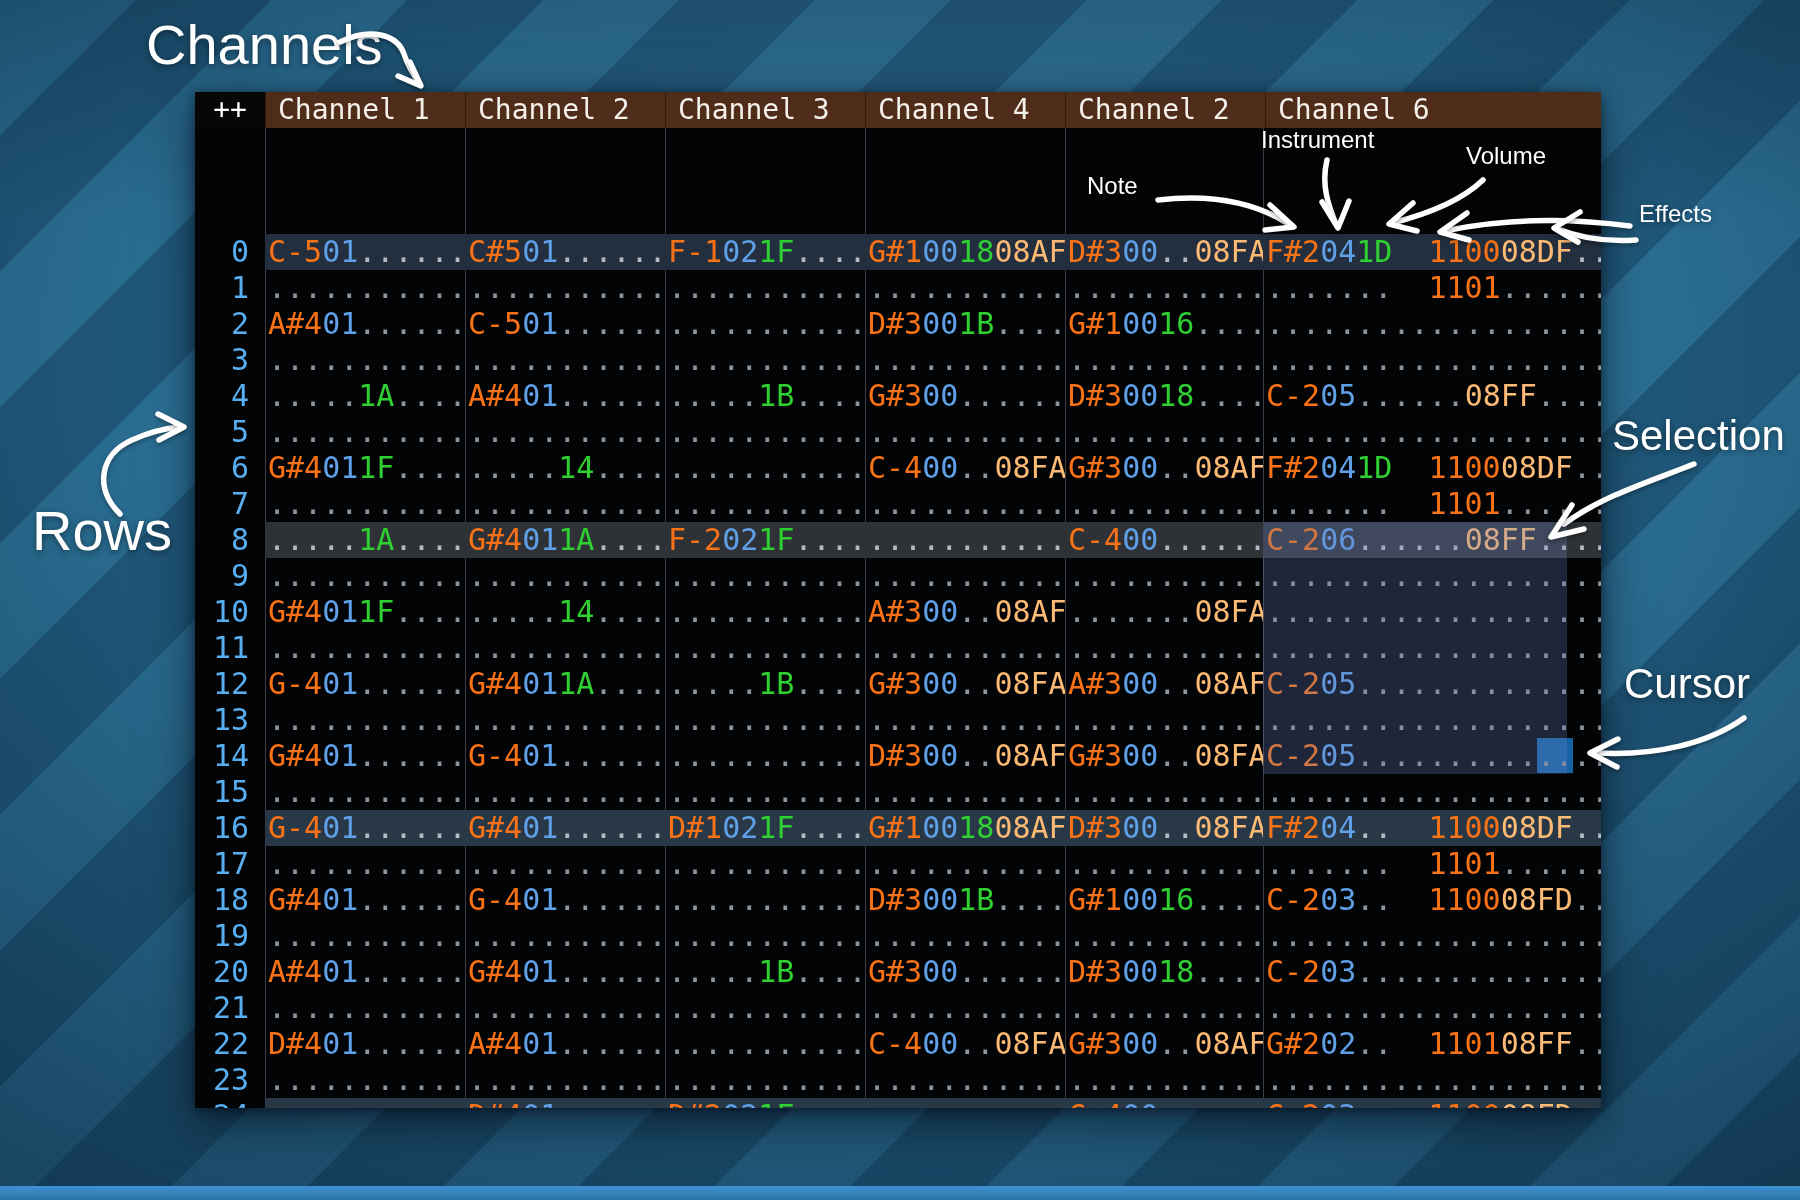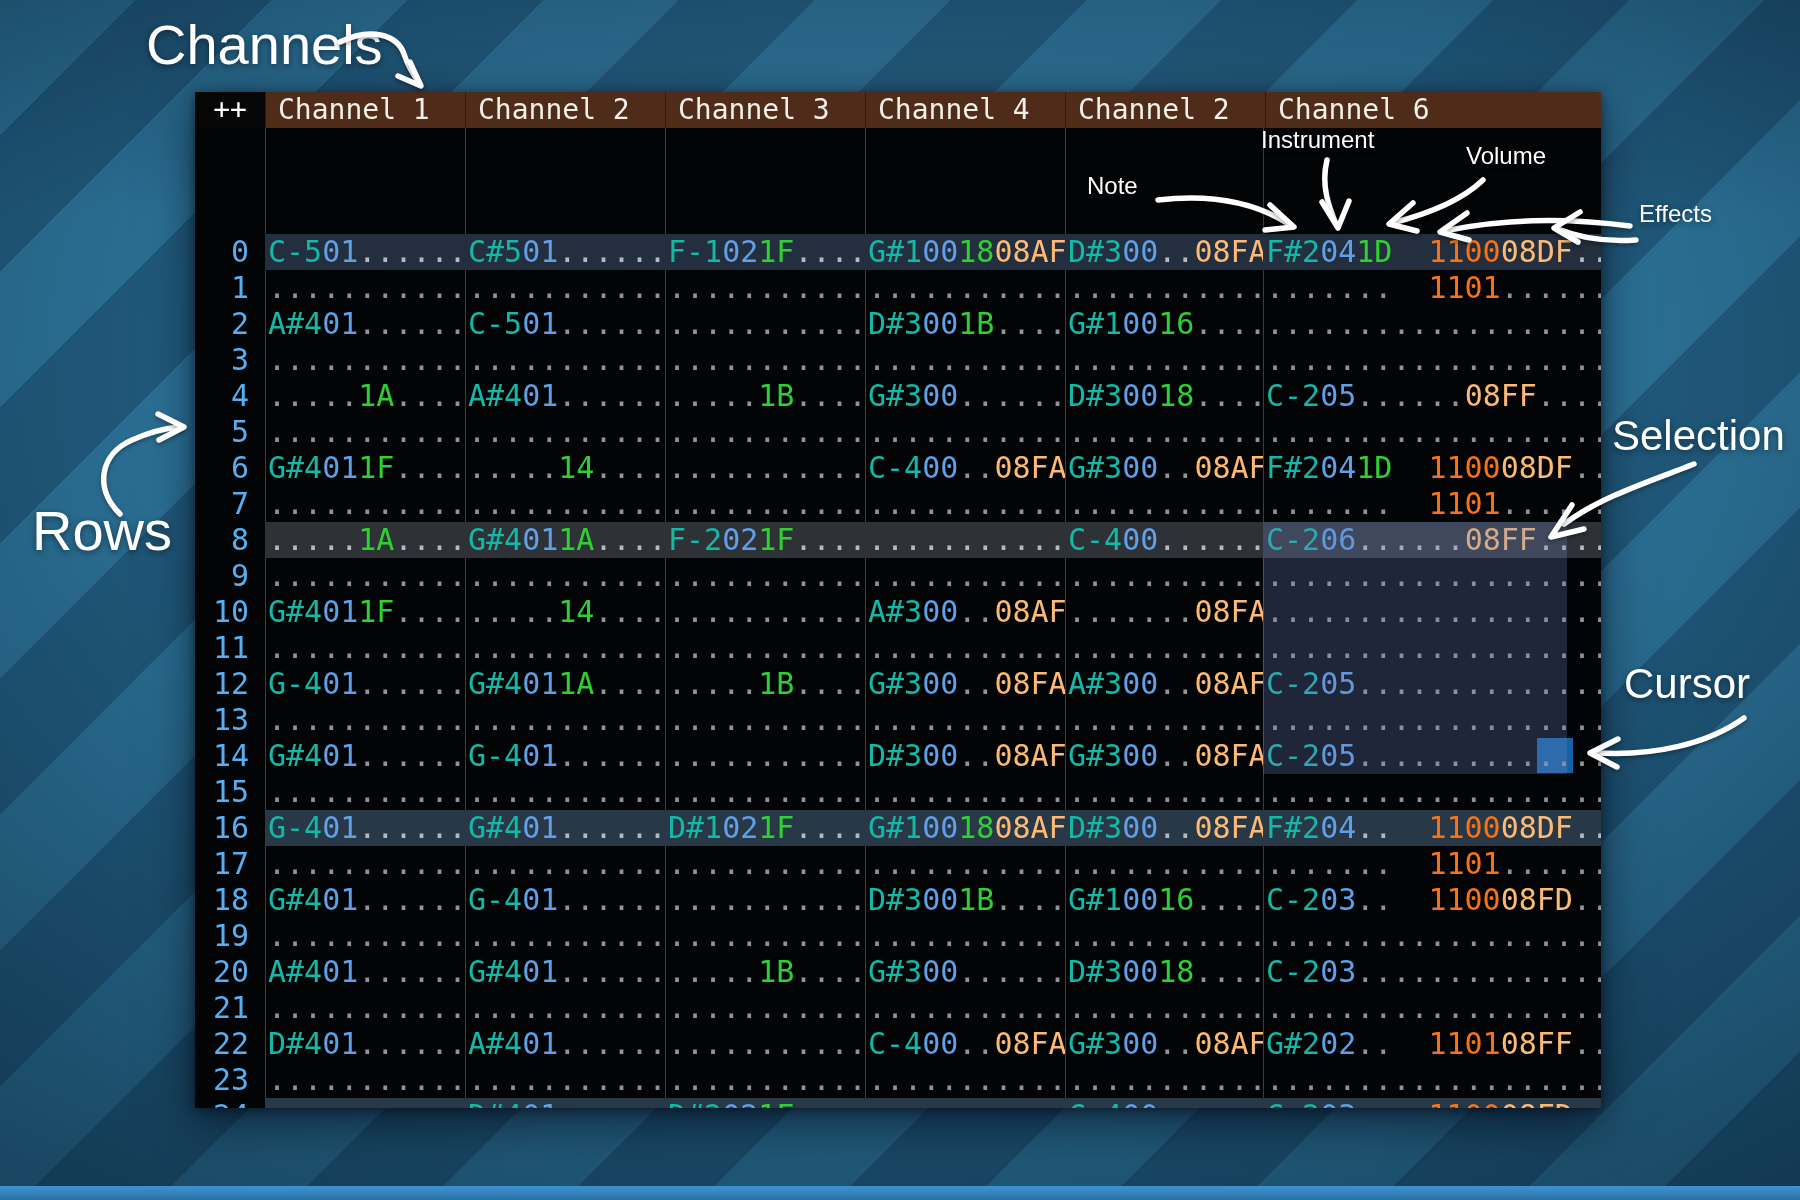--- a/index.html
+++ b/index.html
@@ -38,21 +38,21 @@
   .rn{width:70px;flex:none;text-align:right;padding-right:16px;box-sizing:border-box;
       color:#57aef1;font-size:30px;line-height:36px;}
   .rd{display:flex;flex:1;}
   .row.hl1 .rd{background:#232f3e;}
   .row.hl2 .rd{background:#2e3237;}
   .row.hl3 .rd{background:#293847;}
   .cell{width:200px;flex:none;overflow:hidden;white-space:pre;font-size:30px;line-height:36px;
         padding-left:3px;box-sizing:border-box;}
   .cell.c4{width:198px;}
   .cell.c5{width:338px;}
-  .n{color:#14b8a6;}
+  .n{color:#f97316;}
   .i{color:#5fa0e8;}
   .v{color:#2fd032;}
   .e{color:#fdba74;}
   .y{color:#f97316;margin-left:36px;}
   .d{color:#8e949c;}
   .hl1 .d,.hl2 .d,.hl3 .d{color:#b4bac2;}
   .cur{background:#1563a5;}
   .sel{position:absolute;left:1068px;top:430px;width:304px;height:252px;
        background:rgba(108,128,190,0.28);pointer-events:none;}
 

